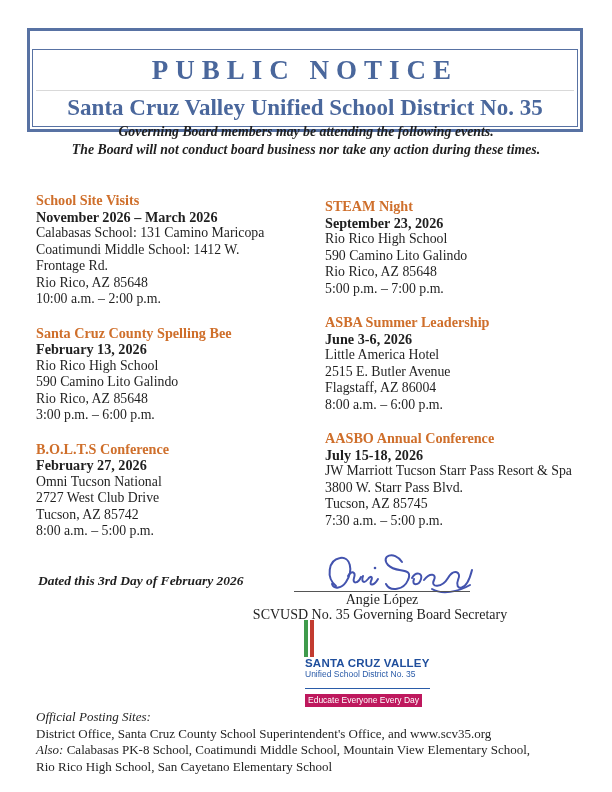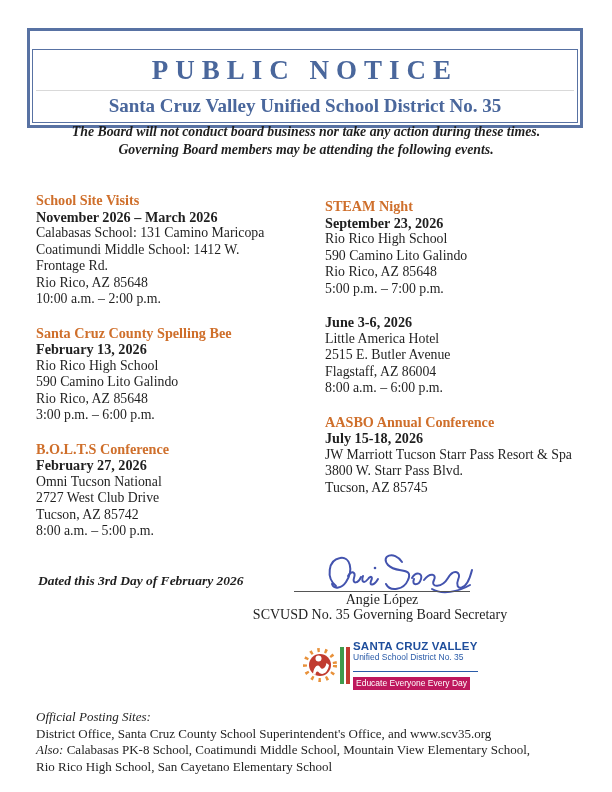--- a/index.html
+++ b/index.html
@@ -13,21 +13,21 @@
     position:absolute;left:27px;top:28px;width:546px;
     border:3px solid #5872a3;padding:2px;background:#fff;
   }
   .notice-inner{border:1px solid #5872a3;text-align:center;padding:3px 0 5px;margin-top:16px;}
   .notice-title{
     font-size:27px;font-weight:bold;color:#4a679c;letter-spacing:7px;
     padding:2px 0 4px;white-space:nowrap;
   }
   .notice-divider{border-top:1px solid #d9d9d9;margin:0 3px;}
   .notice-subtitle{
-    font-size:19px;font-weight:bold;color:#4a679c;padding-top:4px;white-space:nowrap;
+    font-size:23px;font-weight:bold;color:#4a679c;padding-top:4px;white-space:nowrap;
   }
 
   
   .intro{
     position:absolute;left:0;top:123px;width:612px;text-align:center;
     font-weight:bold;font-style:italic;font-size:13.8px;line-height:17.5px;
   }
 
   
   .col{position:absolute;}
@@ -39,21 +39,21 @@
   .event-line{font-size:13.8px;line-height:16.5px;white-space:nowrap;}
 
   
   .dated{position:absolute;left:38px;top:573px;font-weight:bold;font-style:italic;font-size:13.5px;}
   .sig-script{position:absolute;left:318px;top:548px;}
   .sig-line{position:absolute;left:294px;top:591px;width:176px;border-top:1px solid #555;}
   .sig-name{position:absolute;left:294px;top:592px;width:176px;text-align:center;font-size:14px;line-height:15px;}
   .sig-role{position:absolute;left:230px;top:607px;width:300px;text-align:center;font-size:14px;line-height:15px;}
 
   
-  .logo{position:absolute;left:303px;top:644px;display:flex;align-items:center;height:42px;}
+  .logo{position:absolute;left:303px;top:620px;display:flex;height:42px;flex-direction:column;}
   .logo-stripes{display:flex;height:37px;margin-left:1px;}
   .stripe{width:4px;height:37px;margin-right:1.5px;}
   .stripe.green{background:#3f9b4c;}
   .stripe.red{background:#c23b30;}
   .logo-text{margin-left:2px;font-family:"Liberation Sans","DejaVu Sans",sans-serif;}
   .logo-l1{color:#1f4e9c;font-weight:bold;font-size:11.5px;line-height:12px;letter-spacing:0.2px;white-space:nowrap;}
   .logo-l2{color:#2a5ba8;font-size:8.5px;line-height:10px;border-bottom:1px solid #2a5ba8;padding-bottom:9px;white-space:nowrap;}
   .logo-l3{background:#be185d;color:#ffffff;font-size:8.5px;line-height:11px;padding:1px 3px;margin-top:1px;white-space:nowrap;display:inline-block;}
 
   
@@ -66,22 +66,22 @@
 
 <div class="notice-box">
   <div class="notice-inner">
     <div class="notice-title">PUBLIC NOTICE</div>
     <div class="notice-divider"></div>
     <div class="notice-subtitle">Santa Cruz Valley Unified School District No. 35</div>
   </div>
 </div>
 
 <div class="intro">
+  <div>Governing Board members may be attending the following events.</div>
   <div>The Board will not conduct board business nor take any action during these times.</div>
-  <div>Governing Board members may be attending the following events.</div>
 </div>
 
 <div class="col col-left" id="col-left">
     <div class="event">
       <div class="event-title">School Site Visits</div>
       <div class="event-date">November 2026 – March 2026</div>
       <div class="event-line">Calabasas School: 131 Camino Maricopa</div>
       <div class="event-line">Coatimundi Middle School: 1412 W.</div>
       <div class="event-line">Frontage Rd.</div>
       <div class="event-line">Rio Rico, AZ 85648</div>
@@ -107,32 +107,34 @@
 <div class="col col-right" id="col-right">
     <div class="event">
       <div class="event-title">STEAM Night</div>
       <div class="event-date">September 23, 2026</div>
       <div class="event-line">Rio Rico High School</div>
       <div class="event-line">590 Camino Lito Galindo</div>
       <div class="event-line">Rio Rico, AZ 85648</div>
       <div class="event-line">5:00 p.m. – 7:00 p.m.</div>
     </div>
     <div class="event">
+      <div class="event-title">ASBA Summer Leadership</div>
       <div class="event-date">June 3-6, 2026</div>
       <div class="event-line">Little America Hotel</div>
       <div class="event-line">2515 E. Butler Avenue</div>
       <div class="event-line">Flagstaff, AZ 86004</div>
       <div class="event-line">8:00 a.m. – 6:00 p.m.</div>
     </div>
     <div class="event">
       <div class="event-title">AASBO Annual Conference</div>
       <div class="event-date">July 15-18, 2026</div>
       <div class="event-line">JW Marriott Tucson Starr Pass Resort &amp; Spa</div>
       <div class="event-line">3800 W. Starr Pass Blvd.</div>
       <div class="event-line">Tucson, AZ 85745</div>
+      <div class="event-line">7:30 a.m. – 5:00 p.m.</div>
     </div>
   </div>
 
 <div class="dated">Dated this 3rd Day of February 2026</div>
 
 <svg class="sig-script" width="160" height="50" viewBox="0 0 160 50">
   <g fill="none" stroke="#4353ae" stroke-width="2" stroke-linecap="round">
     <path d="M18,38 C8,30 10,12 22,10 C32,8 36,22 28,34 C24,40 16,42 14,36"></path>
     <path d="M30,28 C34,22 38,24 36,30 C34,36 40,36 43,29"></path>
     <path d="M45,28 C43,34 46,36 50,31 C53,27 55,29 53,33 C51,38 56,38 60,31"></path>

